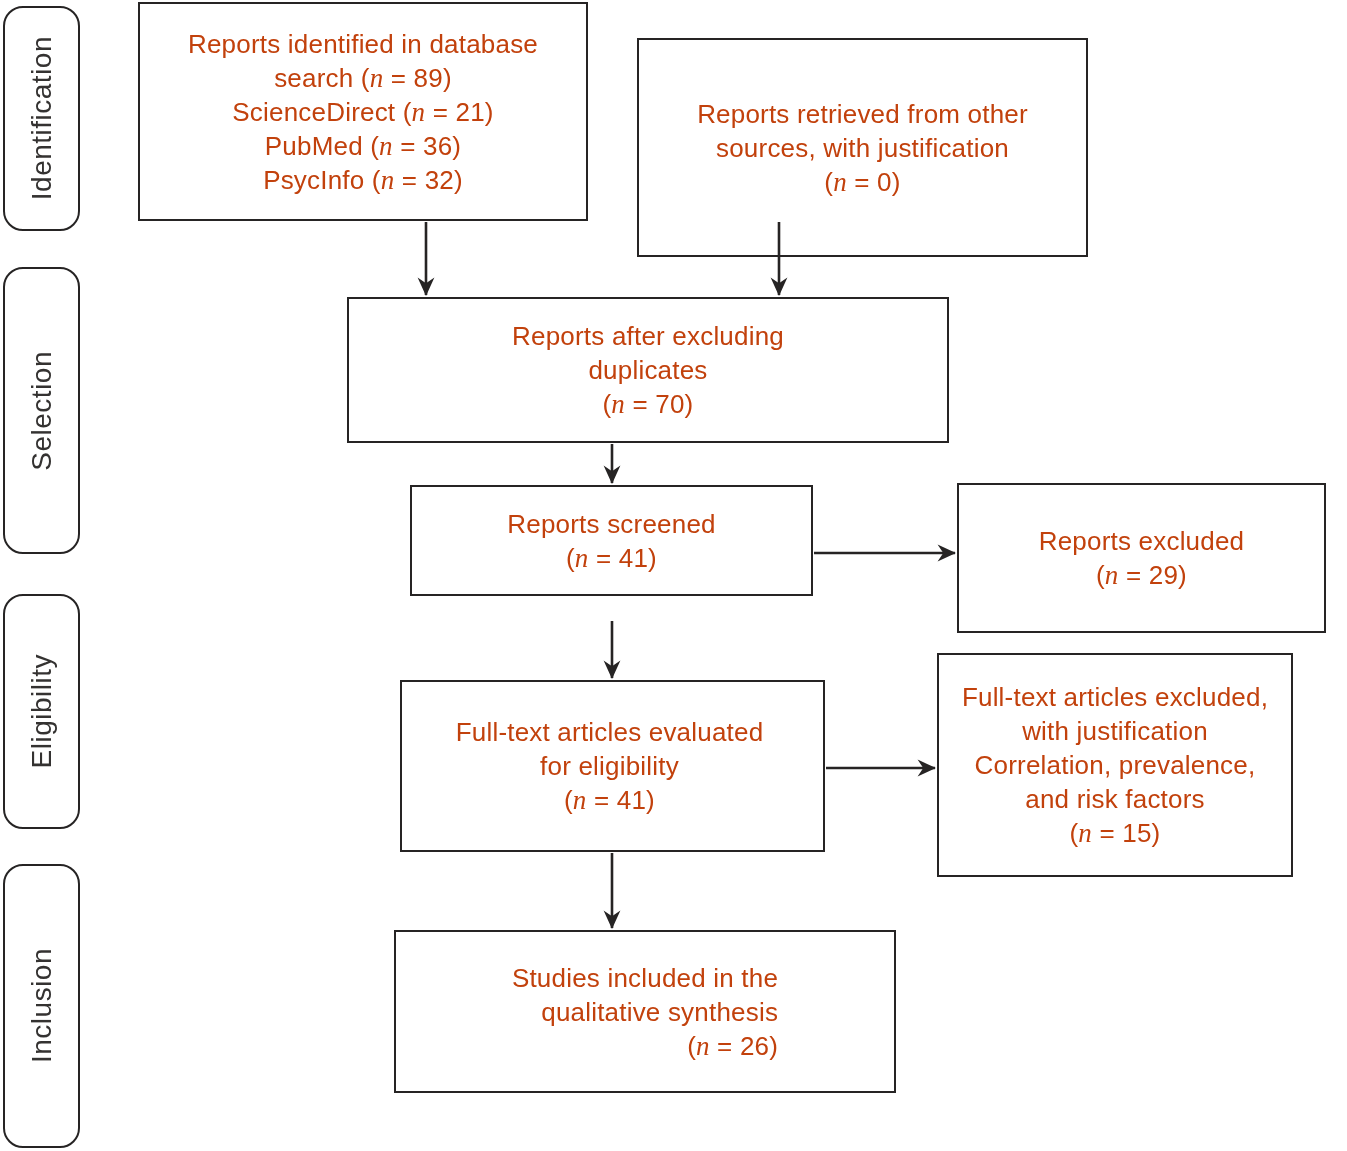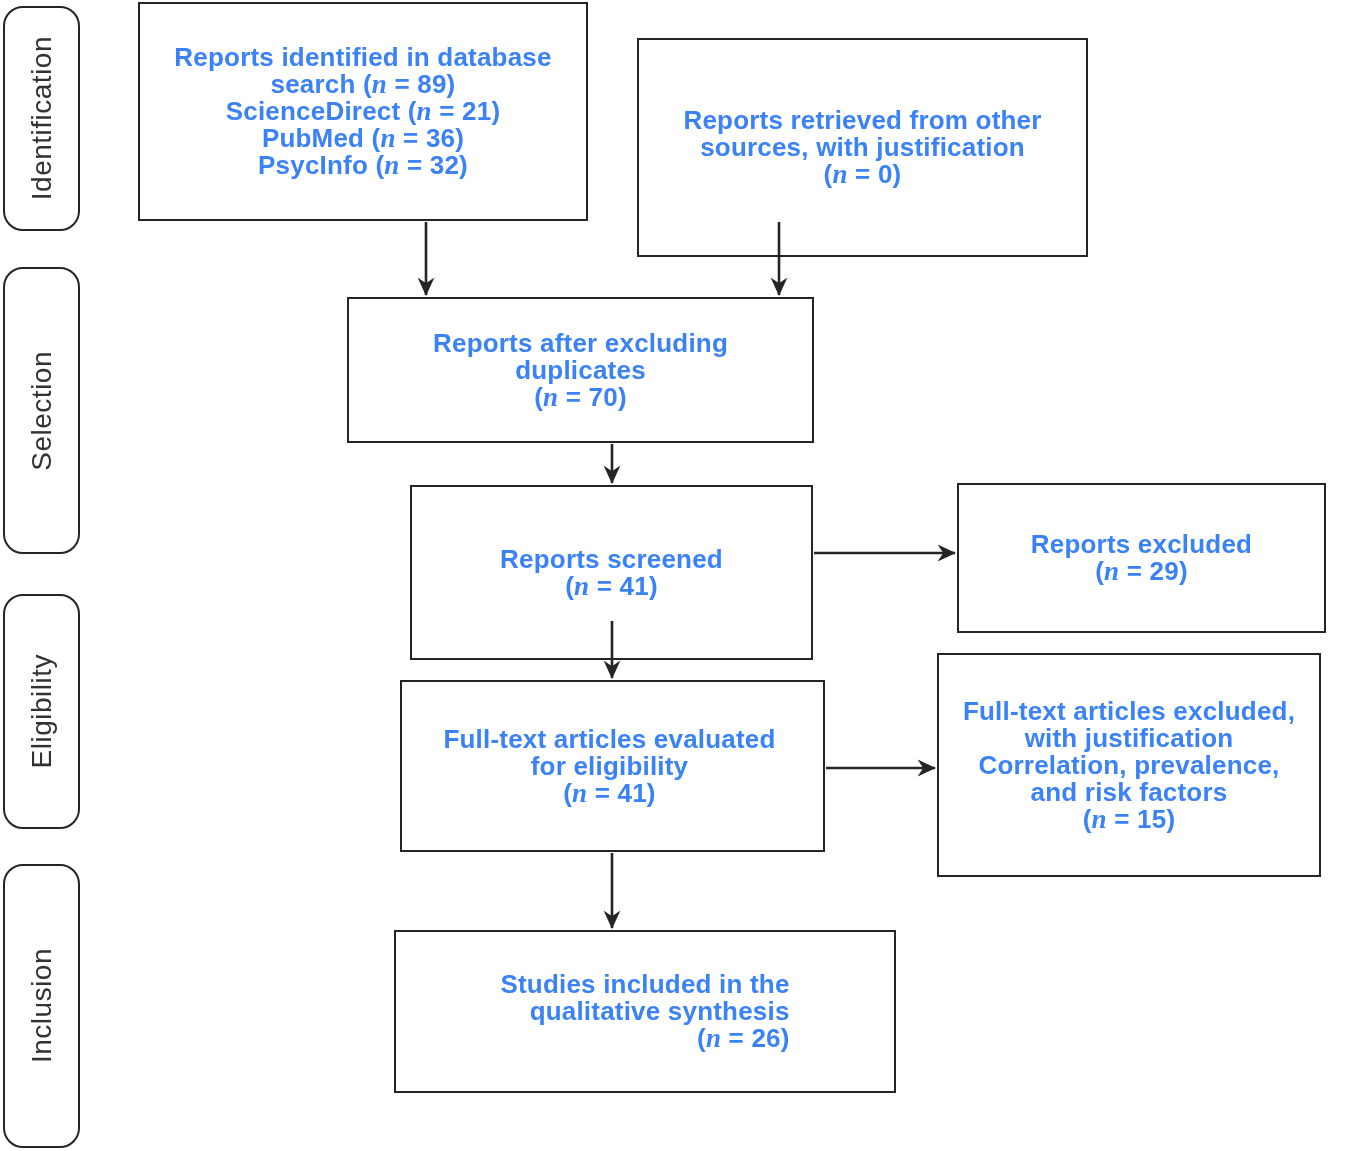--- a/index.html
+++ b/index.html
@@ -26,38 +26,37 @@
     border: 2.5px solid #262424;
     background: #ffffff;
     display: flex;
     align-items: center;
     justify-content: center;
     text-align: center;
     padding: 8px 14px;
   }
   .box-text {
     font-size: 26px;
-    line-height: 27px;
-    color: #3b82f6;
+    line-height: 34px;
+    color: #c2410c;
     letter-spacing: 0.2px;
-    font-weight: bold;
   }
   .box-text i {
     font-style: italic;
     font-family: "Liberation Serif", "DejaVu Serif", serif;
     font-size: 27px;
   }
   
   .b-identified   { left: 138px; top: 2px;   width: 450px; height: 219px; }
   .b-other        { left: 637px; top: 2px;   width: 451px; height: 219px; margin-top: 36px; }
-  .b-duplicates   { left: 347px; top: 297px; width: 467px; height: 146px; }
-  .b-screened     { left: 410px; top: 485px; width: 403px; height: 175px; }
+  .b-duplicates   { left: 347px; top: 297px; width: 602px; height: 146px; }
+  .b-screened     { left: 410px; top: 485px; width: 403px; height: 111px; }
   .b-excluded     { left: 957px; top: 483px; width: 369px; height: 150px; justify-content: center; }
   .b-fulltext     { left: 400px; top: 680px; width: 425px; height: 172px; padding-left: 8px; }
-  .b-ft-excluded  { left: 937px; top: 653px; width: 384px; height: 224px; }
+  .b-ft-excluded  { left: 937px; top: 653px; width: 356px; height: 224px; }
   .b-included     { left: 394px; top: 930px; width: 502px; height: 163px; text-align: right; }
   
   .rail {
     position: absolute;
     left: 3px;
     width: 77px;
     border: 2.5px solid #262424;
     border-radius: 20px;
     background: #ffffff;
     display: flex;

